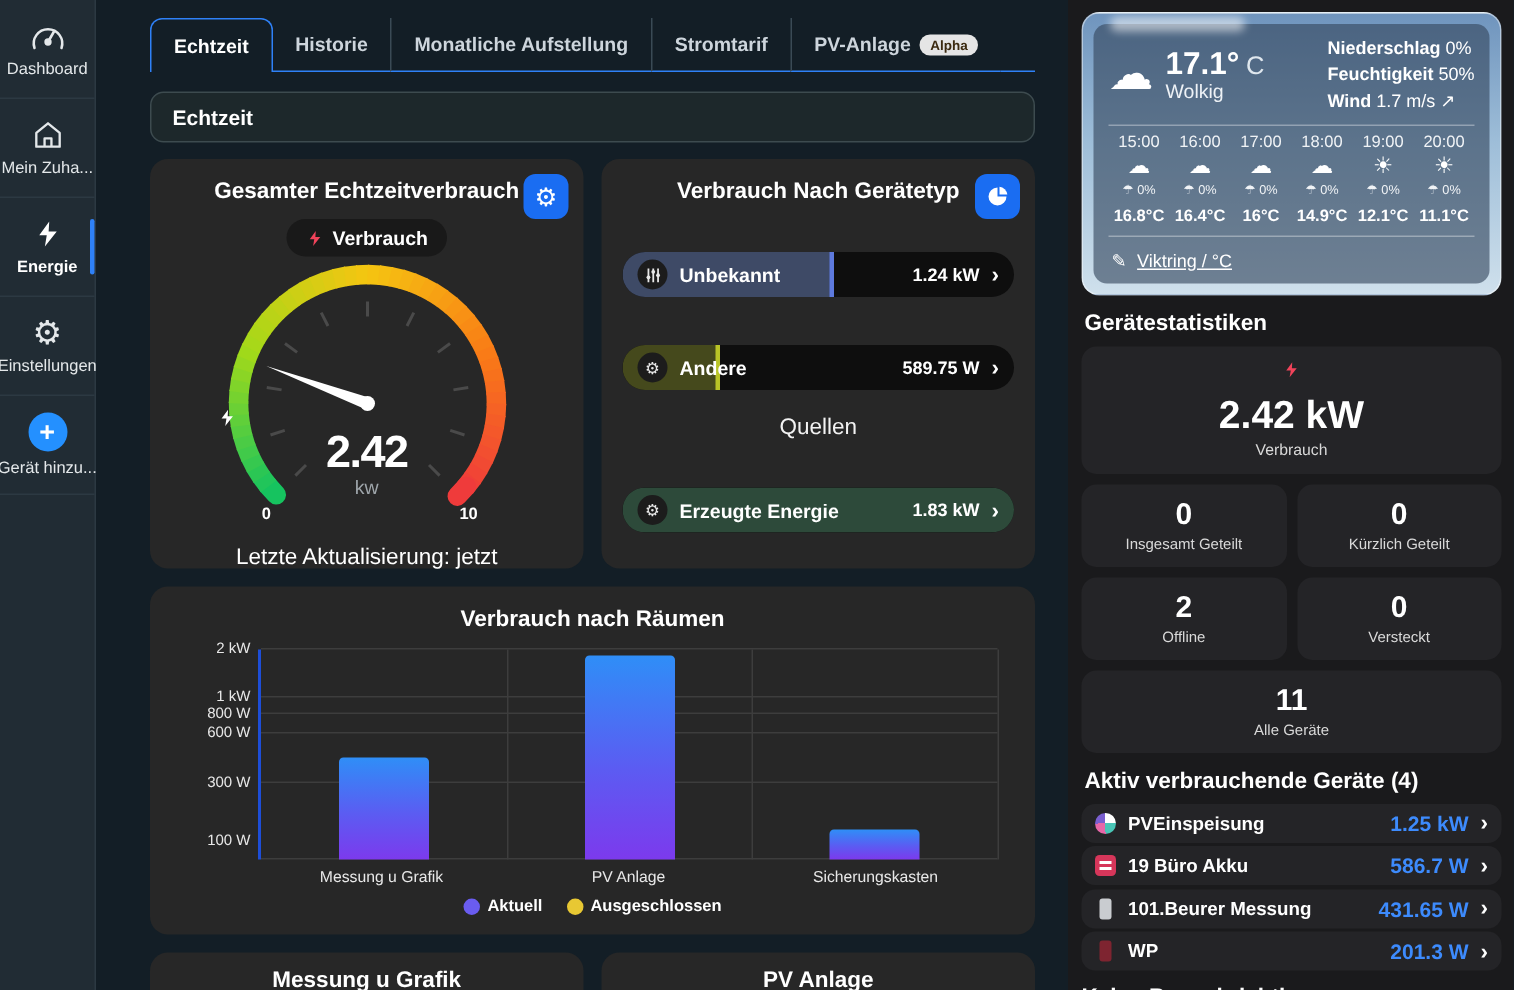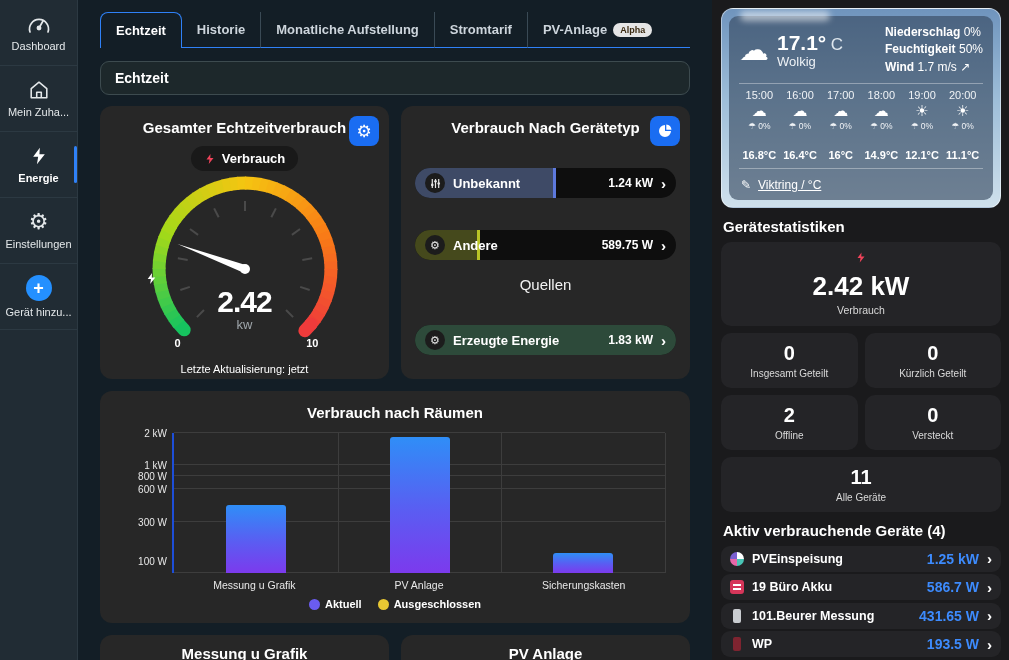--- a/index.html
+++ b/index.html
@@ -1,20 +1,20 @@
 <!DOCTYPE html>
 <html><head>
 <meta charset="utf-8">
 <style>
   * { margin:0; padding:0; box-sizing:border-box; }
   html,body { width:1009px; height:660px; overflow:hidden; background:#131e26;
               font-family:"Liberation Sans", sans-serif; color:#fff; }
 
   
-  .sidebar { position:absolute; left:0; top:0; width:78px; height:660px;
+  .sidebar { position:absolute; left:0; top:0; width:64px; height:660px;
              background:#212c34; border-right:1px solid #2c3942; }
   .side-item { position:relative; height:66px; display:flex; flex-direction:column;
                align-items:center; justify-content:center; gap:5px;
                border-bottom:1px solid #2c3942; cursor:pointer; }
   .side-item .lbl { font-size:11px; color:#e4e8ea; white-space:nowrap; }
   .side-item.active .lbl { color:#fff; font-weight:bold; }
   .side-item.active::after { content:""; position:absolute; right:0; top:14px; bottom:14px;
                width:3px; background:#2f81f7; border-radius:2px; }
   .side-ico svg { display:block; }
   .plus-circle { width:26px; height:26px; border-radius:50%; background:#2490ff;
@@ -52,21 +52,21 @@
           padding:5px 13px; display:flex; align-items:center; gap:6px;
           font-size:13px; font-weight:bold; }
   .gauge-wrap { position:relative; width:200px; height:186px; margin:2px auto 0; }
   .gauge-wrap svg { position:absolute; left:0; top:0; }
   .gauge-center { position:absolute; left:0; top:0; width:200px; text-align:center; }
   .g-bolt   { top:98px;  } .g-bolt svg{ display:inline-block; }
   .g-value  { top:112px; font-size:30px; font-weight:bold; letter-spacing:-1px; }
   .g-unit   { top:144px; font-size:13px; color:#9fa6ab; }
   .g-min, .g-max { position:absolute; top:164px; font-size:11px; font-weight:bold; }
   .g-min { left:30px; } .g-max { right:26px; }
-  .gauge-note { text-align:center; font-size:11px; margin-top:4px; color:#fff; }
+  .gauge-note { text-align:center; font-size:15px; margin-top:4px; color:#fff; }
 
   
   .dt-rows { margin-top:14px; }
   .dt-row { position:relative; height:30px; border-radius:15px; background:#0e0e0e;
             overflow:hidden; margin-bottom:11px; cursor:pointer;margin-top:32px; }
   .dt-fill { position:absolute; top:0; bottom:0; left:0; }
   .dt-content { position:relative; height:100%; display:flex; align-items:center;
                 gap:8px; padding:0 10px; }
   .dt-ico { width:20px; height:20px; border-radius:50%; background:#1c1c1c; display:flex;
             align-items:center; justify-content:center; flex:none; }
@@ -111,21 +111,21 @@
   .w-unit { font-size:17px; color:#dfe7ee; font-weight:normal; }
   .w-cond { font-size:13px; color:#eef2f6; }
   .w-details { margin-left:auto; font-size:12px; line-height:1.45; }
   .w-details b { font-weight:bold; }
   .w-div { height:1px; background:rgba(255,255,255,.35); margin:7px 0 5px; }
   .w-hours { display:flex; }
   .w-hour { flex:1; text-align:center; }
   .w-hour .t { font-size:11px; color:#f0f3f6; }
   .w-hour .ic { font-size:15px; color:#fff; line-height:1.3; }
   .w-hour .p { font-size:8.5px; color:#f0f3f6; }
-  .w-hour .tmp { font-size:11px; font-weight:bold; margin-top:18px; }
+  .w-hour .tmp { font-size:11px; font-weight:bold; margin-top:7px; }
   .w-foot { display:flex; align-items:center; gap:7px; font-size:12px; padding:4px 2px 2px; }
   .w-foot a { color:#fff; text-decoration:underline; }
 
   .rp-heading { font-size:15px; font-weight:bold; margin:10px 2px 7px; }
   .stat-card { background:#242427; border-radius:10px; text-align:center; padding:9px 4px; }
   .stat-main { padding:8px 4px 10px; }
   .stat-main .v { font-size:26px; font-weight:bold; margin-top:2px; }
   .stat-main .l { font-size:10.5px; color:#d9d9d9; margin-top:2px; }
   .stat-grid { display:grid; grid-template-columns:1fr 1fr; gap:7px; margin-top:7px; }
   .stat-card .val { font-size:20px; font-weight:bold; }
@@ -518,18 +518,18 @@
   </div>
   <div class="dev-row">
     <span class="dev-ico ico-meter"></span>
     <span class="dev-name">101.Beurer Messung</span>
     <span class="dev-val">431.65 W</span>
     <span class="chev">›</span>
   </div>
   <div class="dev-row">
     <span class="dev-ico ico-pump"></span>
     <span class="dev-name">WP</span>
-    <span class="dev-val">193.5 W</span>
+    <span class="dev-val">201.3 W</span>
     <span class="chev">›</span>
   </div>
 
   <div class="no-notif">Keine Benachrichtigungen.</div>
 </aside>
 
 </body></html>

